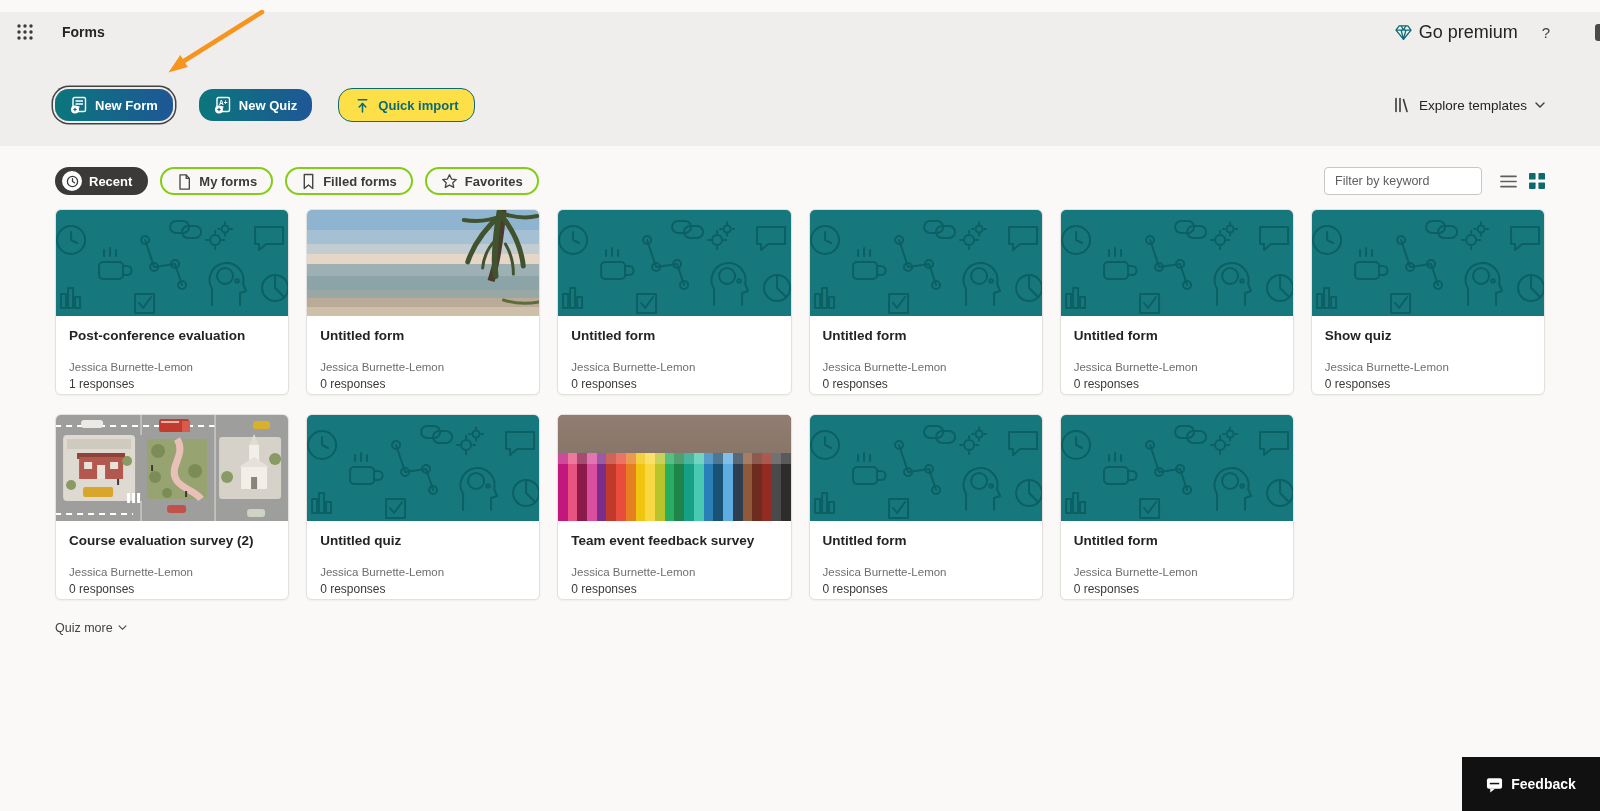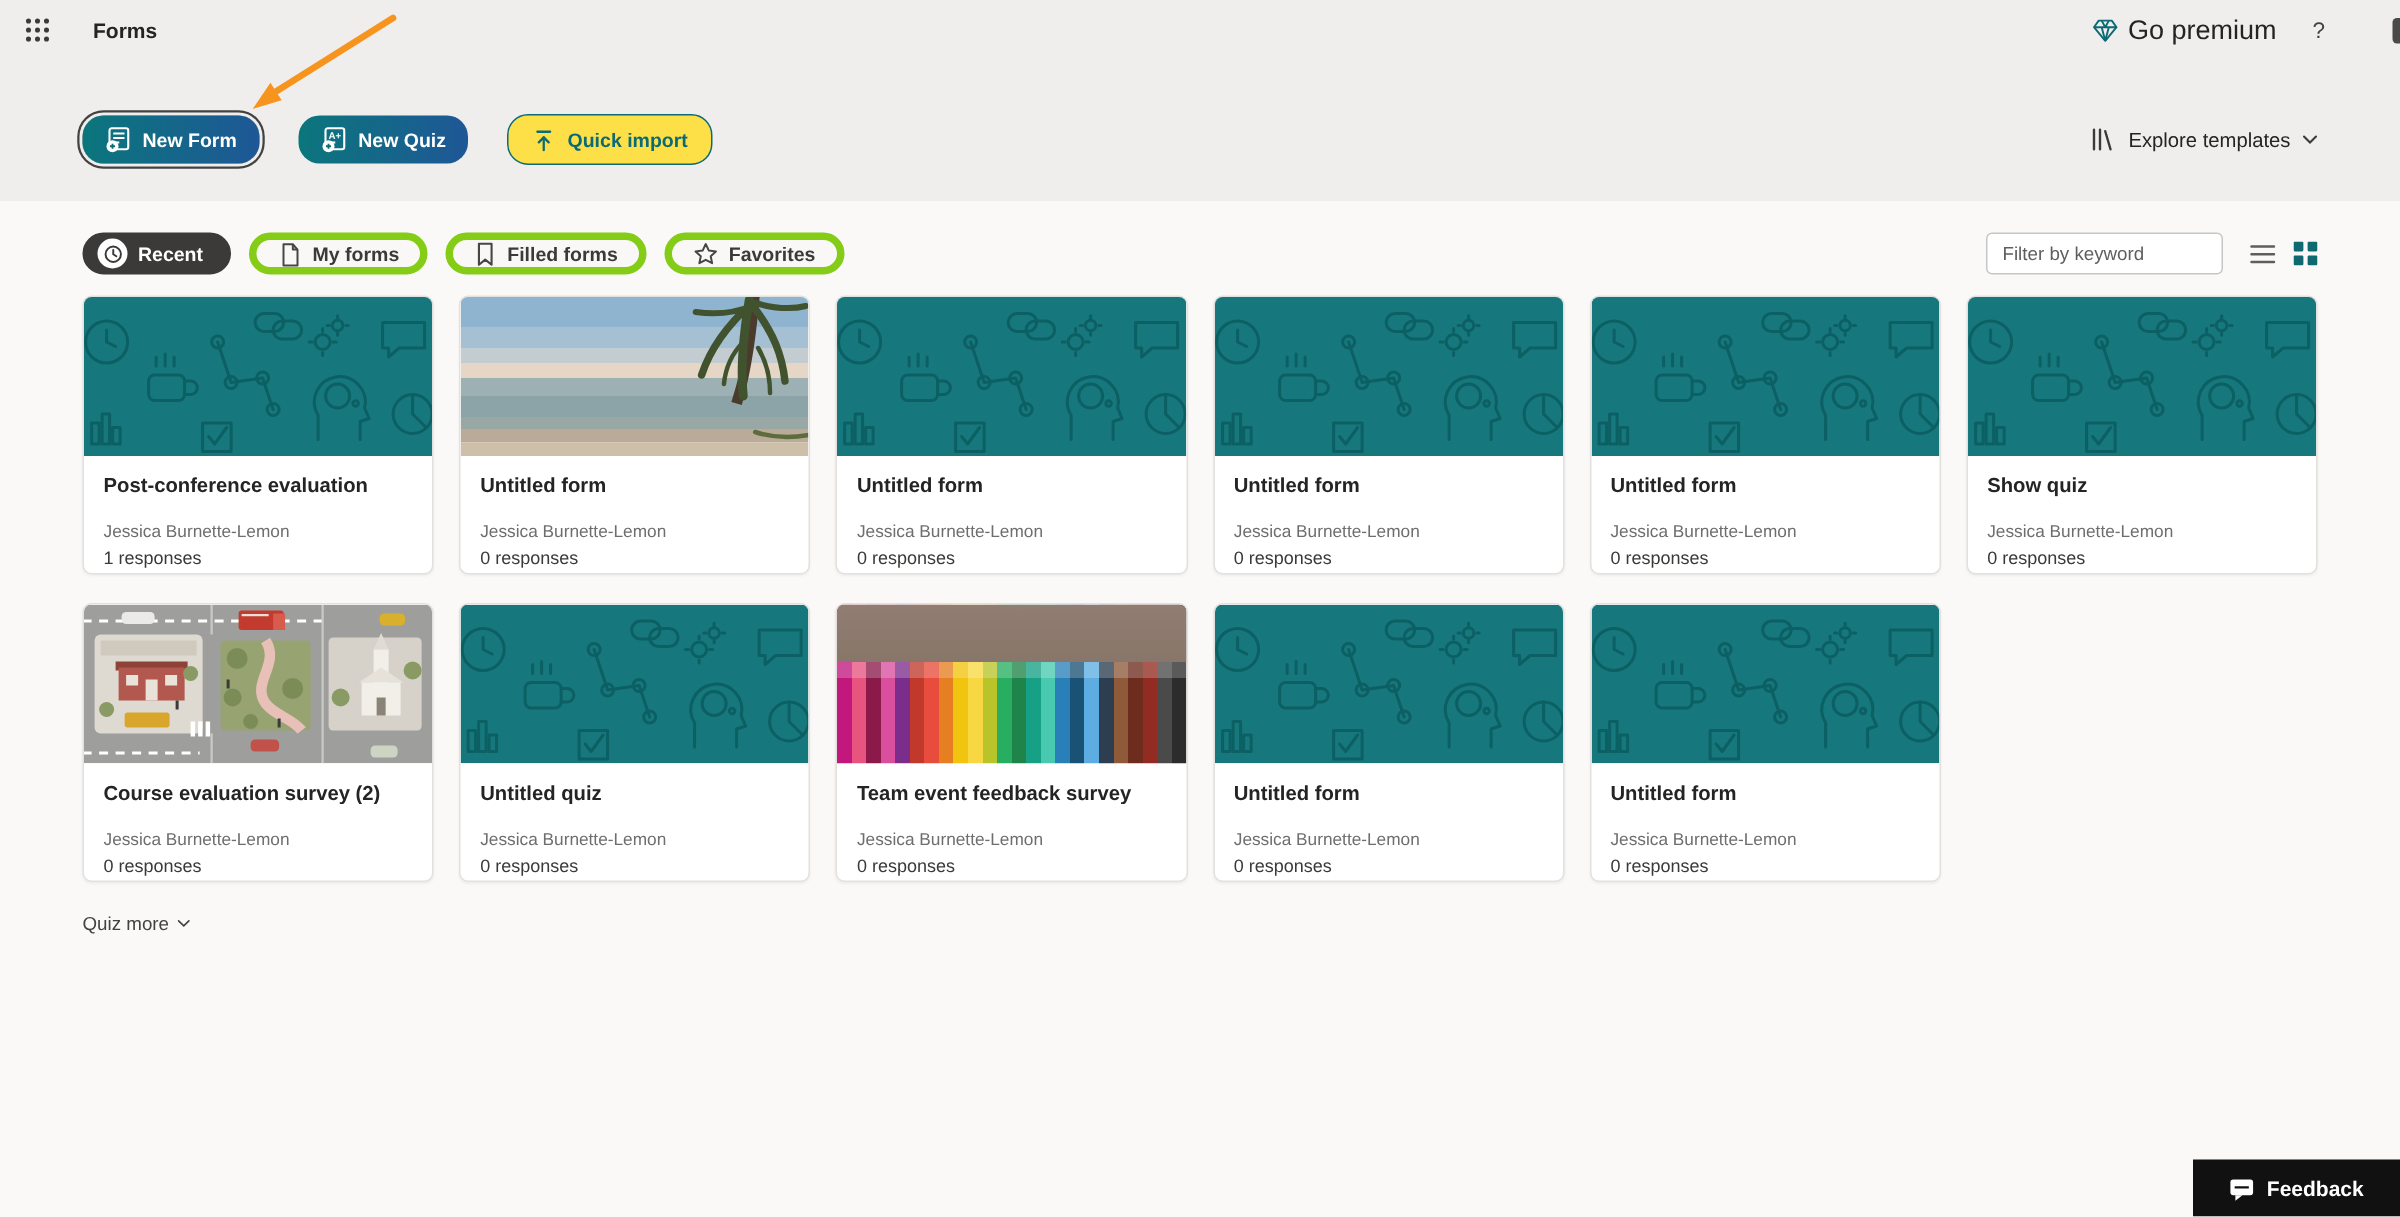--- a/index.html
+++ b/index.html
@@ -2,21 +2,21 @@
 <html><head>
 <meta charset="utf-8">
 <style>
   * { margin:0; padding:0; box-sizing:border-box; }
   html,body { width:1600px; height:811px; }
   body {
     font-family:"Liberation Sans", sans-serif;
     background:#faf9f8; position:relative; overflow:hidden; color:#242424;
   }
   
-  .top-region { height:134px; background:#efeeed; position:relative; }
+  .top-region { height:134px; background:#efeeed; position:relative;margin-top:12px; }
   .topbar { height:40px; display:flex; align-items:center; padding:0 50px 0 14px; }
   .waffle-btn { width:22px; height:22px; display:flex; align-items:center; justify-content:center; cursor:pointer; background:none; border:none; }
   .app-title { font-size:14px; font-weight:700; margin-left:26px; color:#242424; }
   .topbar-right { margin-left:auto; display:flex; align-items:center; gap:24px; }
   .premium { display:flex; align-items:center; gap:6px; font-size:18px; color:#242424; cursor:pointer; }
   .help { font-size:15px; color:#424242; cursor:pointer; font-weight:400; }
   .avatar-sliver { position:absolute; right:0; top:12px; width:5px; height:17px; background:#4a4a4a; border-radius:3px 0 0 3px; cursor:pointer; }
   
   .hero-row { position:absolute; left:55px; right:55px; top:79px; height:28px; display:flex; align-items:center; justify-content:space-between; }
   .hero-left { display:flex; align-items:center; gap:26px; }
@@ -24,21 +24,21 @@
   .btn-grad { background:linear-gradient(90deg,#0b767c,#1e5796); color:#fff; }
   .btn-ring { box-shadow:0 0 0 2px #efeeed, 0 0 0 3.5px #424242; }
   .btn-outline { background:#fde047; color:#0b6a75; border:1px solid #0b6a75; }
   .explore { display:flex; align-items:center; gap:8px; font-size:13.5px; color:#242424; cursor:pointer; }
   
   .annot { position:absolute; left:0; top:0; width:320px; height:95px; pointer-events:none; z-index:5; }
   
   .content { padding:21px 55px 0 55px; }
   .filter-row { display:flex; align-items:center; justify-content:space-between; height:28px; }
   .pills { display:flex; align-items:center; gap:12px; }
-  .pill { height:28px; border-radius:14px; display:inline-flex; align-items:center; gap:7px; padding:0 14px; font-size:13px; font-weight:600; color:#3b3a39; background:#f9f8f7; border:5px solid #84cc16; cursor:pointer; font-family:"Liberation Sans", sans-serif; }
+  .pill { height:28px; border-radius:14px; display:inline-flex; align-items:center; gap:7px; padding:0 14px; font-size:13px; font-weight:600; color:#3b3a39; background:#f9f8f7; border:2px solid #84cc16; cursor:pointer; font-family:"Liberation Sans", sans-serif; }
   .pill.selected { background:#3b3a39; color:#fff; border-color:#3b3a39; padding-left:5px; }
   .clock-badge { width:20px; height:20px; background:#fff; border-radius:50%; display:flex; align-items:center; justify-content:center; }
   .filter-right { display:flex; align-items:center; }
   .search-input { width:158px; height:28px; border:1px solid #c8c6c4; border-radius:4px; background:#fff; padding:0 10px; font-size:12.5px; font-family:"Liberation Sans", sans-serif; color:#be185d; }
   .search-input::placeholder { color:#605e5c; }
   .view-toggle { background:none; border:none; cursor:pointer; display:flex; align-items:center; }
   .list-toggle { margin-left:18px; }
   .grid-toggle { margin-left:12px; }
   
   .grid { margin-top:14px; display:grid; grid-template-columns:repeat(6, 1fr); column-gap:17px; row-gap:19px; }
@@ -57,21 +57,21 @@
         #1a5276 66.7% 70.8%, #5dade2 70.8% 75%, #2c3e50 75% 79.2%, #8e5a3a 79.2% 83.3%,
         #6e2c1f 83.3% 87.5%, #922b21 87.5% 91.7%, #4a4a4a 91.7% 95.8%, #2c2c2c 95.8% 100%);
   }
   .card-body { padding:12px 13px 0 13px; }
   .card-title { font-size:13.5px; font-weight:700; color:#242424; white-space:nowrap; overflow:hidden; text-overflow:ellipsis; }
   .card-meta1 { margin-top:18px; font-size:11.5px; color:#6e6e6e; }
   .card-meta1.filled { color:#0f6c70; font-weight:700; font-size:12px; }
   .card-meta2 { margin-top:4px; font-size:12px; color:#3b3a39; }
   .show-more { margin-top:21px; display:inline-flex; align-items:center; gap:5px; font-size:12.5px; color:#424242; cursor:pointer; background:none; border:none; font-family:"Liberation Sans", sans-serif; }
   
-  .feedback-btn { position:absolute; right:0; bottom:0; width:138px; height:38px; background:#111; color:#fff; display:flex; align-items:center; justify-content:center; gap:8px; font-size:14px; font-weight:600; border:none; cursor:pointer; font-family:"Liberation Sans", sans-serif; }
+  .feedback-btn { position:absolute; right:0; bottom:0; width:138px; height:54px; background:#111; color:#fff; display:flex; align-items:center; justify-content:center; gap:8px; font-size:14px; font-weight:600; border:none; cursor:pointer; font-family:"Liberation Sans", sans-serif; }
   .hidden-defs { position:absolute; width:0; height:0; overflow:hidden; }
 </style>
 </head>
 <body>
 
 <svg class="hidden-defs" aria-hidden="true">
   <symbol id="sym-doodle" viewBox="0 0 234 106">
     <rect width="234" height="106" fill="#16787c"></rect>
     <g fill="none" stroke="#0c5f63" stroke-width="2" stroke-linecap="round" stroke-linejoin="round">
       <circle cx="16" cy="30" r="14"></circle>

